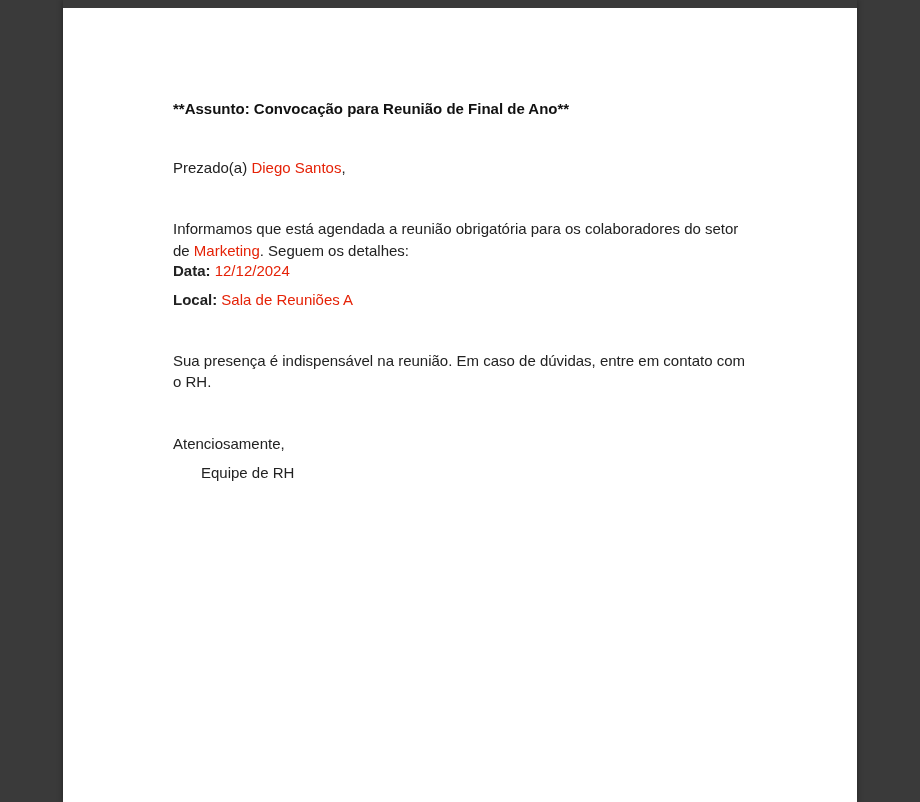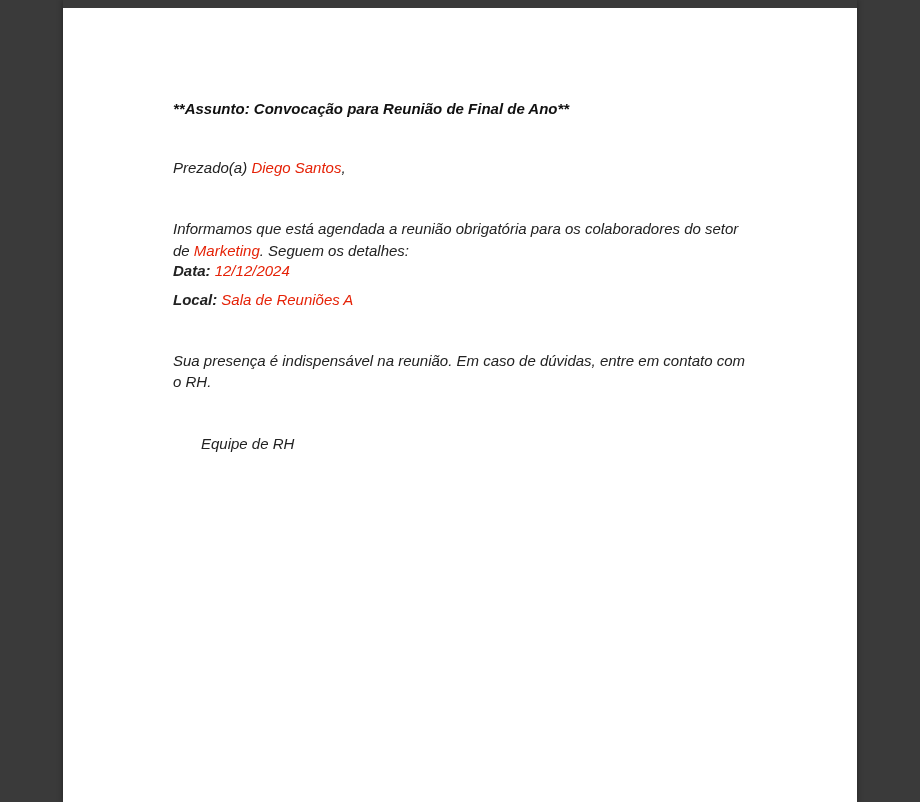--- a/index.html
+++ b/index.html
@@ -1,19 +1,18 @@
 <!DOCTYPE html>
 <html><head>
   <meta charset="utf-8">
   <style>
     * {
       margin: 0;
       padding: 0;
       box-sizing: border-box;
-      font-style: italic;
     }
     body {
       background: #3a3a3a;
       font-family: "Segoe UI", Arial, sans-serif;
       width: 920px;
       height: 802px;
       overflow: hidden;
       position: relative;
     }
     .viewer-bg {
@@ -109,17 +108,18 @@
       <div class="detail-line">
         <span class="label-bold">Data: </span><span class="highlight">12/12/2024</span>
       </div>
       <div class="detail-line">
         <span class="label-bold">Local: </span><span class="highlight">Sala de Reuniões A</span>
       </div>
     </div>
 
     <div class="closing1">Sua presença é indispensável na reunião. Em caso de dúvidas, entre em contato com o RH.</div>
 
+    <div class="closing2">Atenciosamente,</div>
 
     <div class="signature">Equipe de RH</div>
 
   </div>
 </div>
 
 </body></html>

